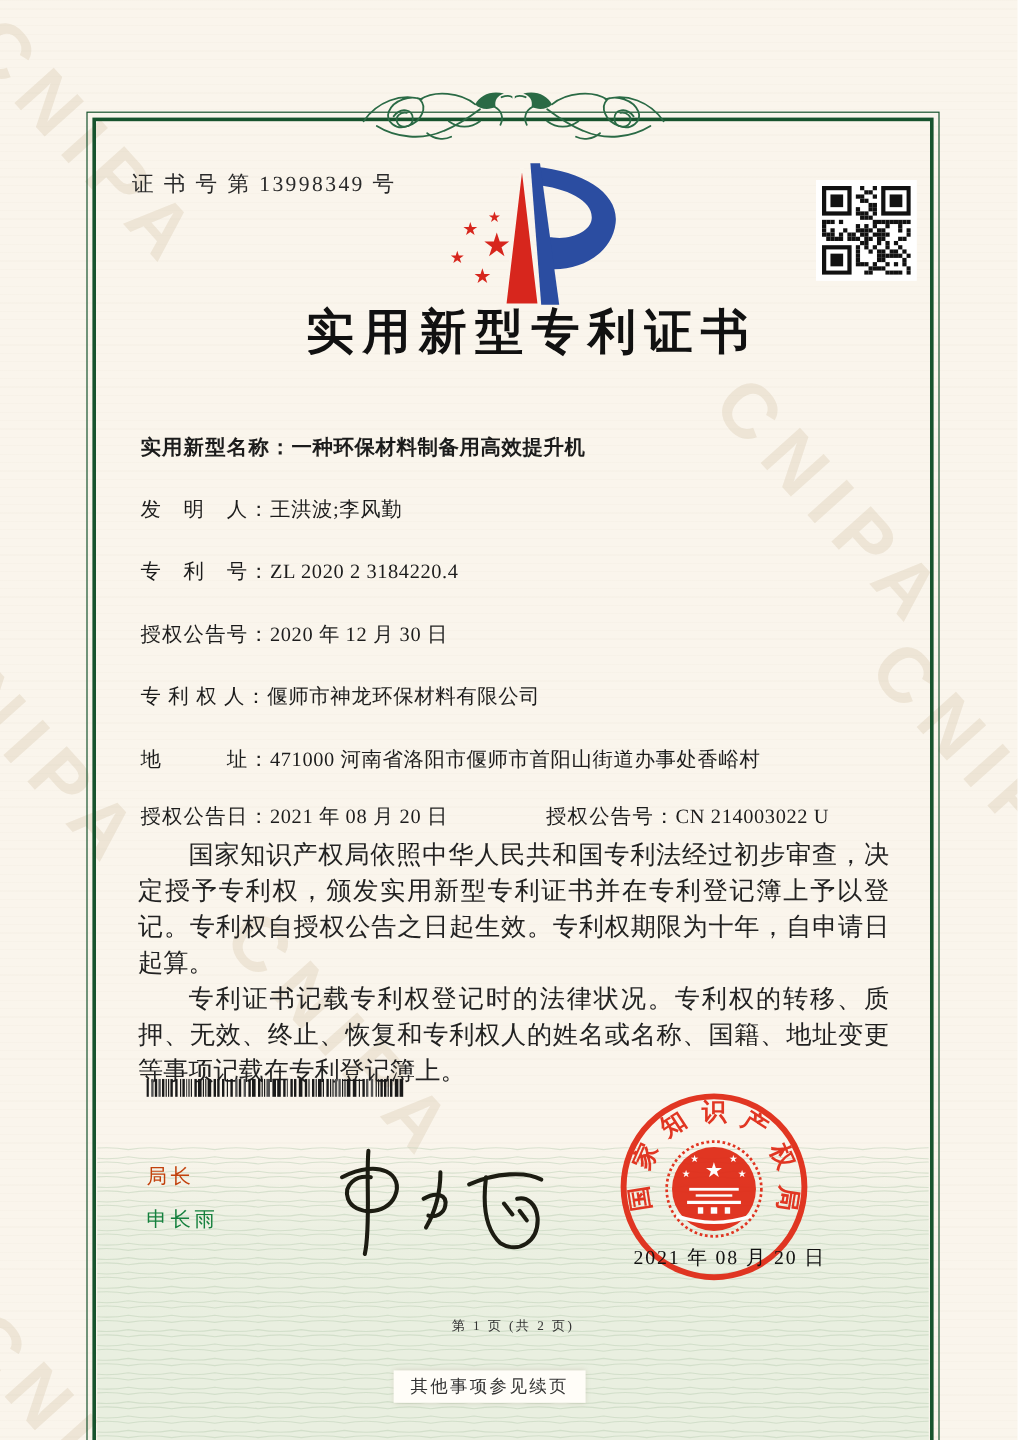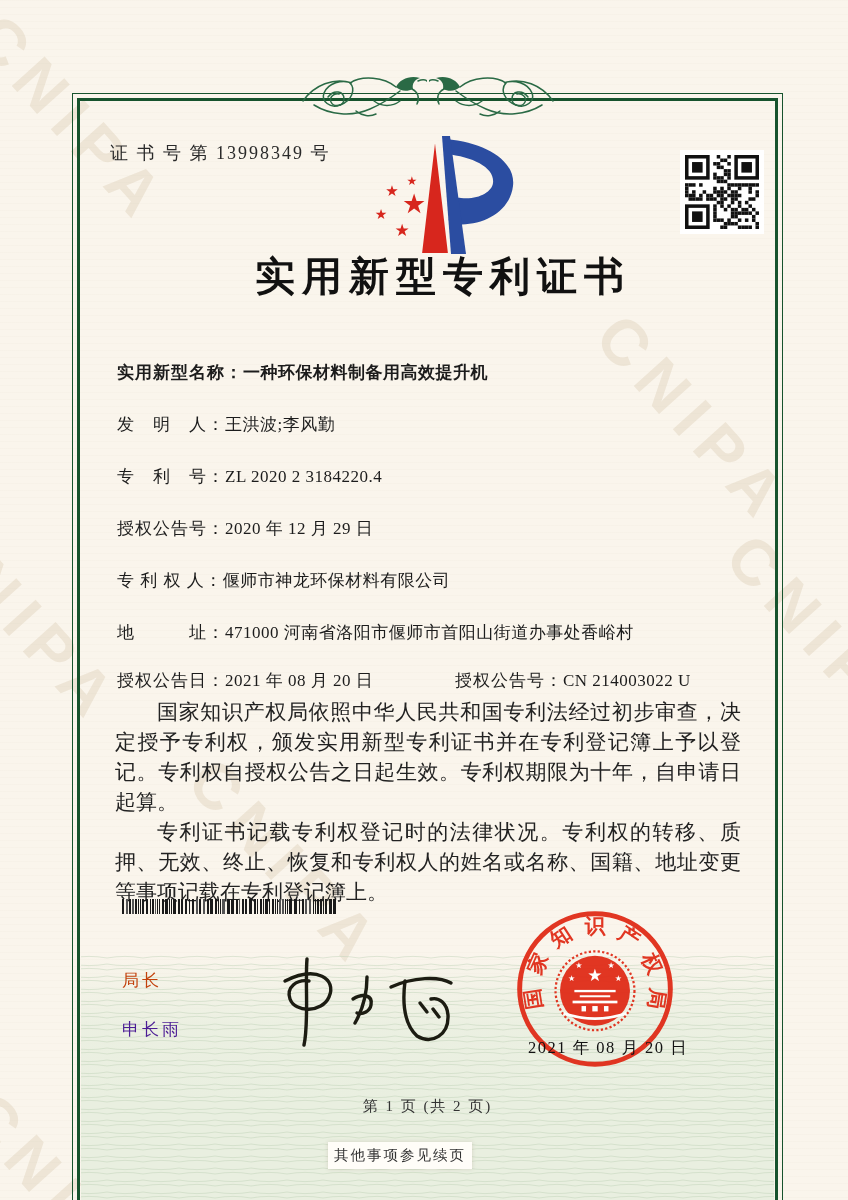--- a/index.html
+++ b/index.html
@@ -43,27 +43,27 @@
   .frow{position:absolute; left:45px; font-size:17px; letter-spacing:.5px; white-space:nowrap;}
   .frow .lab{letter-spacing:1px;}
   .grant-no{position:absolute; left:338px; top:0;}
   .body-text{
     position:absolute; left:43px; right:42px; top:604px;
     font-size:21px; line-height:30px; text-align:justify; color:#222;
   }
   .body-text p{margin:0; text-indent:2em;}
   .barcode{position:absolute; left:50px; top:806px; width:215px; height:16px;}
   .officer-title{position:absolute; left:50px; top:876px; font-size:17px; font-family:"Liberation Sans",sans-serif; color:#c2410c; letter-spacing:3px;}
-  .officer-name{position:absolute; left:50px; top:912px; font-size:17px; font-family:Liberation Mono, monospace; color:#4c1d95; letter-spacing:3px;margin-top:13px;}
+  .officer-name{position:absolute; left:50px; top:912px; font-size:17px; font-family:Liberation Mono, monospace; color:#15803d; letter-spacing:3px;}
   .sig{position:absolute; left:183px; top:860px; width:200px; height:95px;}
   .seal{position:absolute; left:436px; top:809px; width:174px; height:174px; opacity:.95;}
   .seal-date{position:absolute; left:456px; top:944px; font-size:16.5px; letter-spacing:1.5px; color:#121212; z-index:5; white-space:nowrap;}
-  .page-num{position:absolute; left:0; right:0; top:1004px; text-align:center; font-size:15px; letter-spacing:2px; color:#333;}
+  .page-num{position:absolute; left:0; right:0; top:1004px; text-align:center; font-size:11px; letter-spacing:2px; color:#333;}
   .note{
-    position:absolute; left:328px; top:1142px; width:144px; height:27px; z-index:3;
+    position:absolute; left:328px; top:1142px; width:160px; height:27px; z-index:3;
     background:#fffdf8; display:flex; align-items:center; justify-content:center;
     font-size:14.5px; letter-spacing:2px; color:#333; box-shadow:0 0 4px rgba(180,170,150,.4);
   }
   .star{font-family:"DejaVu Sans",sans-serif;}
 </style>
 </head>
 <body>
 
 <div class="page">
 
@@ -315,21 +315,21 @@
       <div class="frow" style="top:268px;font-weight:bold;">
         <span class="lab">实用新型名称：</span><span>一种环保材料制备用高效提升机</span>
       </div>
       <div class="frow" style="top:320px;">
         <span class="lab">发　明　人：</span><span>王洪波;李风勤</span>
       </div>
       <div class="frow" style="top:372px;">
         <span class="lab">专　利　号：</span><span>ZL 2020 2 3184220.4</span>
       </div>
       <div class="frow" style="top:424px;">
-        <span class="lab">授权公告号：</span><span>2020 年 12 月 29 日</span>
+        <span class="lab">授权公告号：</span><span>2020 年 12 月 30 日</span>
       </div>
       <div class="frow" style="top:476px;">
         <span class="lab">专 利 权 人：</span><span>偃师市神龙环保材料有限公司</span>
       </div>
       <div class="frow" style="top:528px;">
         <span class="lab">地　　　址：</span><span>471000 河南省洛阳市偃师市首阳山街道办事处香峪村</span>
       </div>
       <div class="frow" style="top:576px;">
         <span><span class="lab">授权公告日：</span><span>2021 年 08 月 20 日</span></span>
         <span class="grant-no"><span class="lab">授权公告号：</span><span>CN 214003022 U</span></span>

